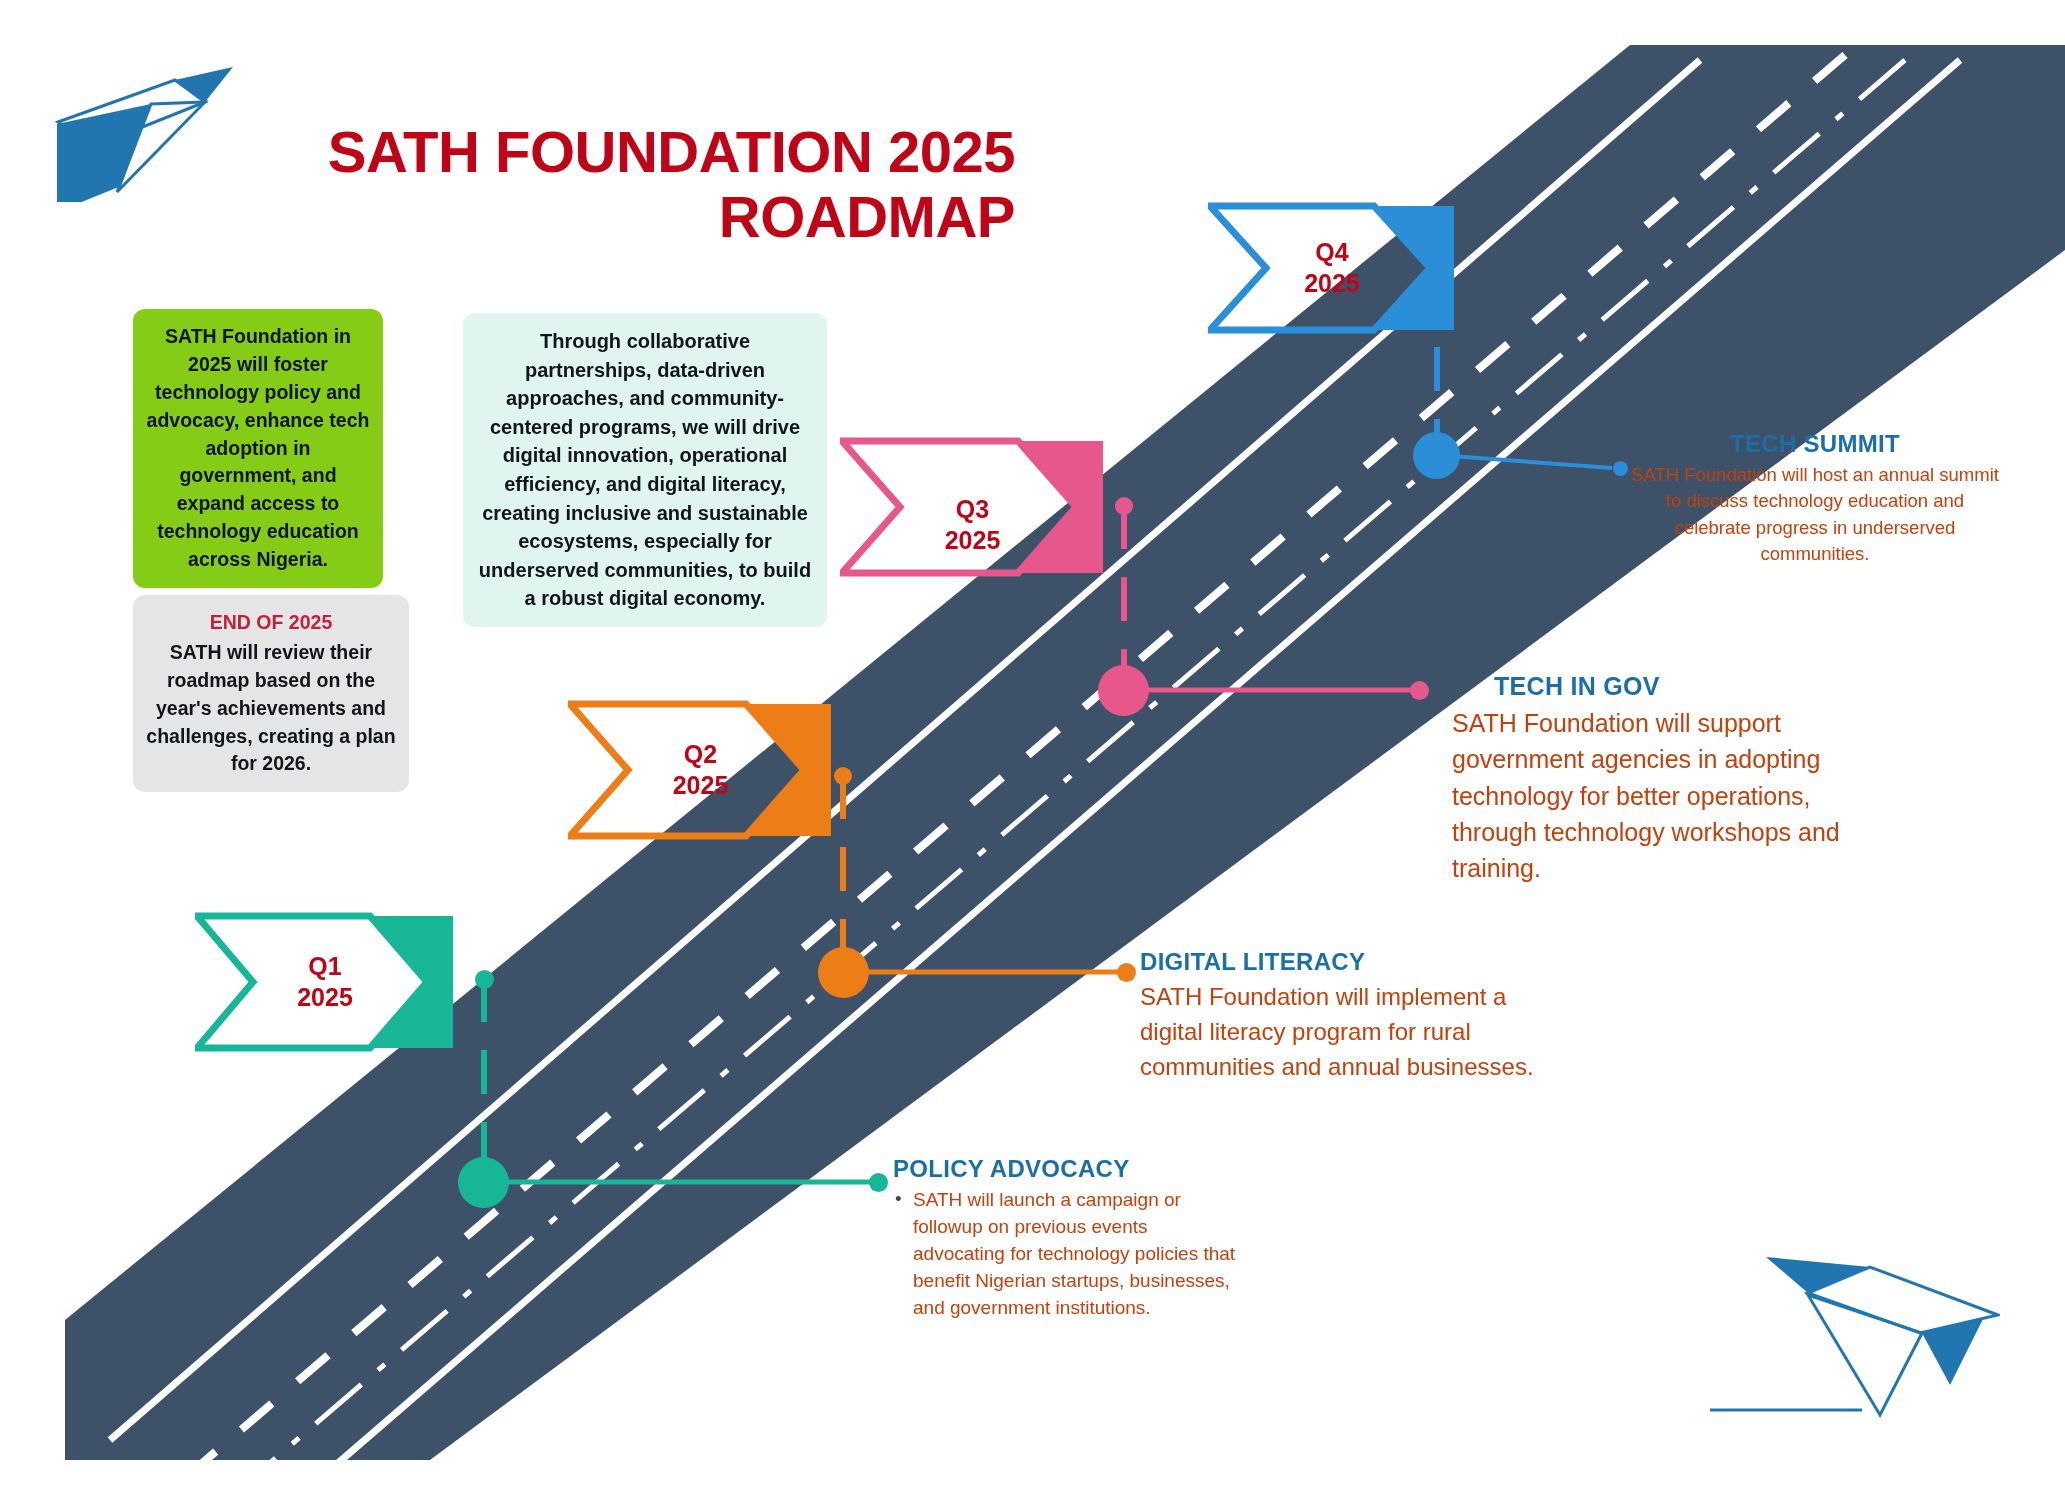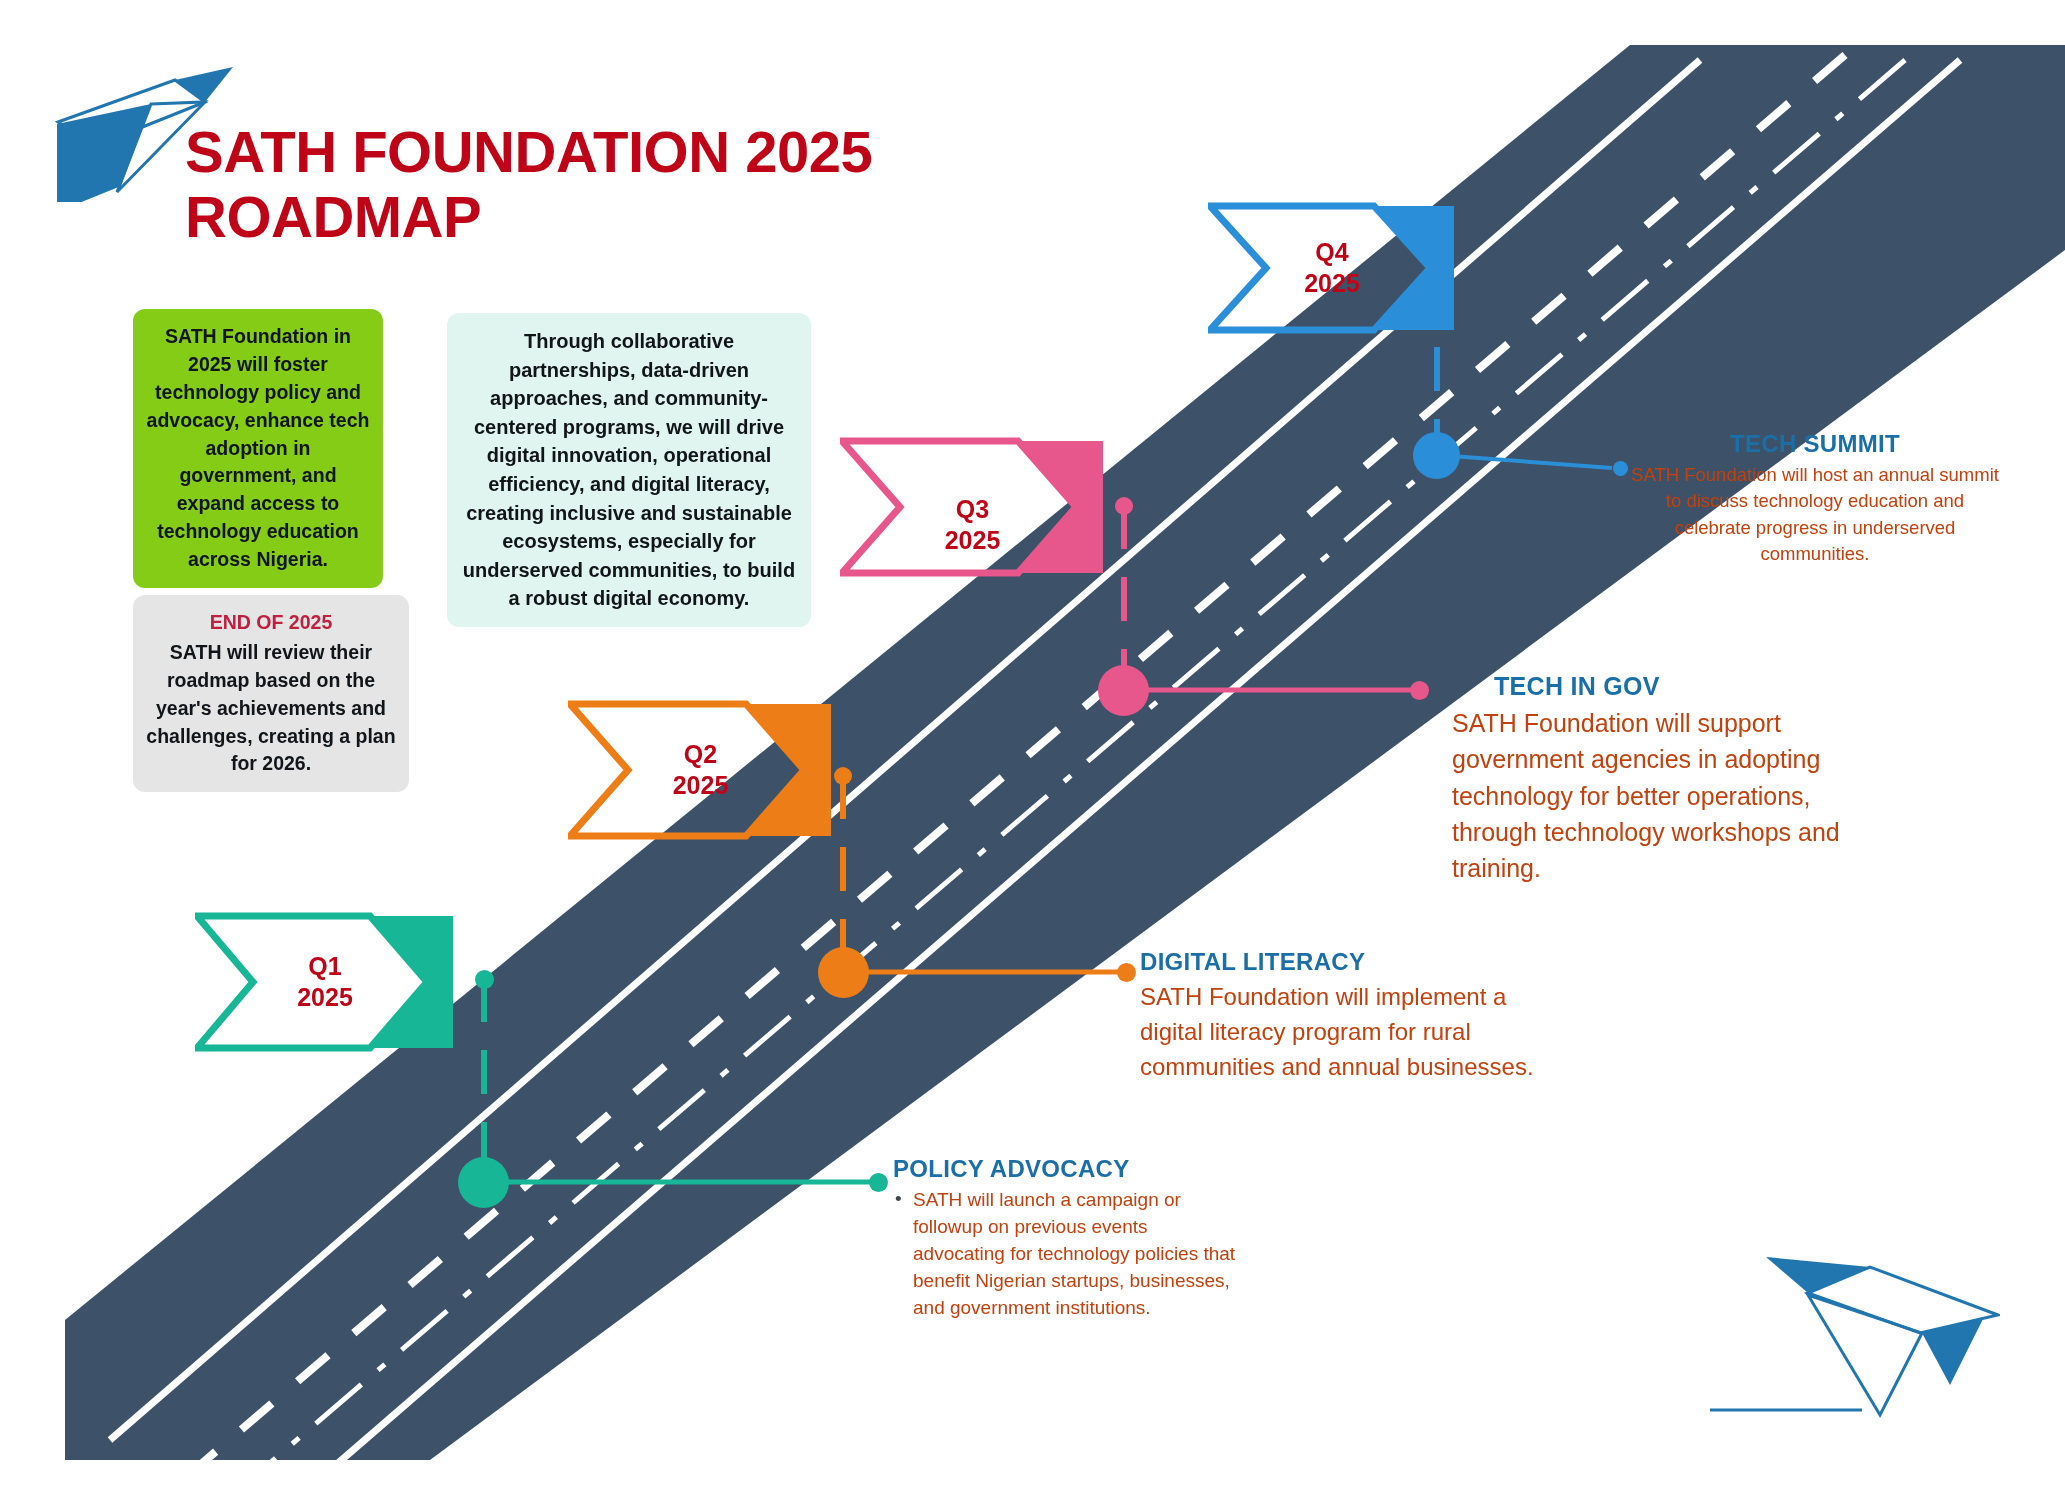--- a/index.html
+++ b/index.html
@@ -14,33 +14,33 @@
   .road-wrap { position:absolute; inset:0; z-index:1; }
 
   
   .logo-tl { position:absolute; left:55px; top:62px; width:200px; height:140px; z-index:6; }
   .logo-br { position:absolute; left:1570px; top:1255px; width:430px; height:200px; z-index:6; }
 
   
   .title {
     position:absolute; left:185px; top:120px; width:830px; z-index:7;
     color:#C00418; font-weight:bold; font-size:58px; line-height:1.12;
-    text-align:left; letter-spacing:-0.5px;
+    text-align:right; letter-spacing:-0.5px;
   }
   .title .l2 { display:block; }
 
   
   .infobox {
     position:absolute; z-index:7; border-radius:12px;
     padding:14px 12px; text-align:center; font-weight:bold;
     color:#111418; font-size:19.5px; line-height:1.43;
   }
   #box-intro   { left:133px; top:309px; width:250px; background:#84cc16; }
   #box-end     { left:133px; top:595px; width:276px; background:#e5e5e5; }
-  #box-mission { left:447px; top:313px; width:364px; background:#E0F5EF; font-size:20px; }
+  #box-mission { left:463px; top:313px; width:364px; background:#E0F5EF; font-size:20px; }
   .end-head { color:#C0203E; font-weight:bold; display:block; margin-bottom:2px; }
 
   
   .chev { position:absolute; z-index:8; }
   .chev .lbl {
     position:absolute; inset:0; display:flex; flex-direction:column;
     align-items:center; justify-content:center; gap:2px;
     color:#C00418; font-weight:bold; font-size:25px; line-height:1.18;
     pointer-events:none;
   }

